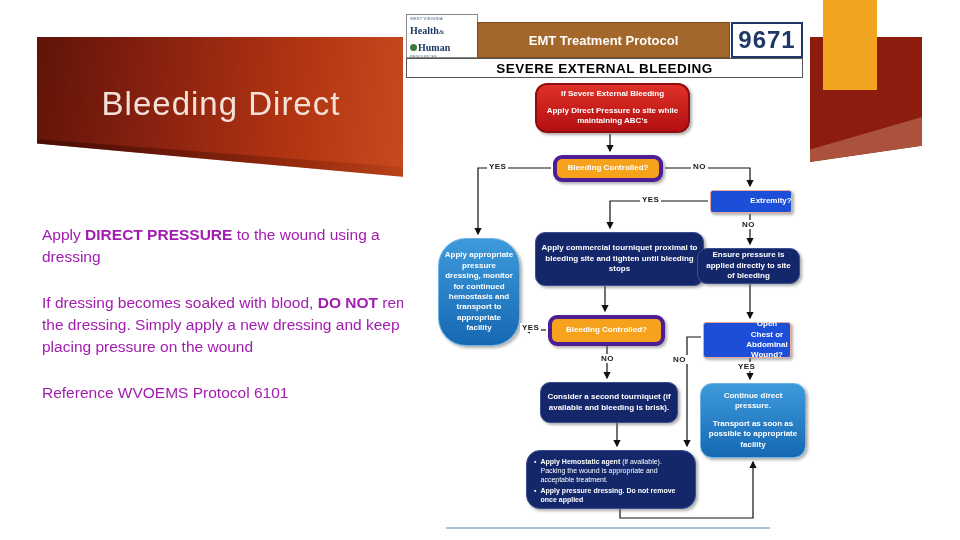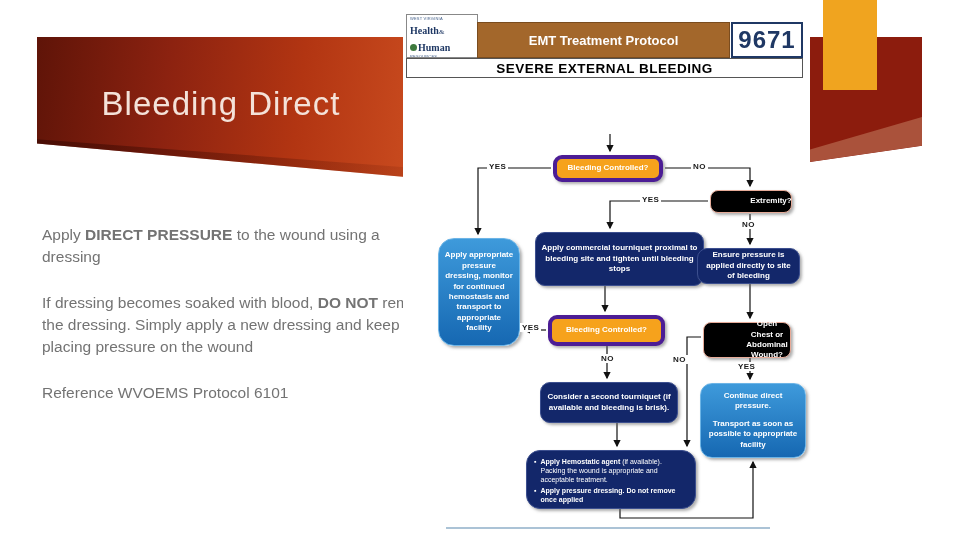--- a/index.html
+++ b/index.html
@@ -18,21 +18,21 @@
 
   
   .maroon-block { position:absolute; left:810px; top:37px; width:112px; height:125px;
     background:#8c1c0d; clip-path:polygon(0 0,100% 0,100% 87%,0 100%); }
   .maroon-swoosh { position:absolute; inset:0;
     clip-path:polygon(0 90%, 100% 64%, 100% 87%, 0 100%); background:#aa523b; }
   .amber-block { position:absolute; left:823px; top:0; width:54px; height:90px; background:#f0a41f; }
 
   
   .body-text { position:absolute; left:42px; top:224px; width:392px;
-    font-size:15.5px; line-height:22px; color:#737373; }
+    font-size:15.5px; line-height:22px; color:#a21caf; }
   .body-text p { margin-bottom:24px; }
 
   
   .panel { position:absolute; left:403px; top:10px; width:402px; height:527px; background:#fff; }
 
   .logo-box { position:absolute; left:3px; top:4px; width:72px; height:44px;
     border:1px solid #888; background:#fff; overflow:hidden; padding:2px 3px;
     font-family:"Liberation Serif", serif; color:#1f3864; line-height:1.05; }
   .logo-tiny { font-size:4px; letter-spacing:.2px; color:#44608a; font-family:"Liberation Sans",sans-serif; }
   .logo-big { font-size:10px; font-weight:bold; }
@@ -49,21 +49,21 @@
   .subtitle-bar { position:absolute; left:3px; top:48px; width:397px; height:20px;
     border:1px solid #555; background:#fff; color:#000; font-weight:bold; font-size:13.5px;
     display:flex; align-items:center; justify-content:center; letter-spacing:.5px; }
 
   .fbox { position:absolute; border-radius:8px; color:#fff; font-weight:bold; font-size:8px;
     line-height:1.3; text-align:center; display:flex; flex-direction:column;
     align-items:center; justify-content:center; padding:3px 5px;
     box-shadow:2px 2px 3px rgba(110,110,110,.55); }
   .red    { background:linear-gradient(#e03128,#b30f12); border:2px solid #8e0e10; border-radius:12px; }
   .orange { background:#f6a21c; border:4px solid #4c1d95; border-radius:9px; }
-  .salmon { background:#000000; border:1px solid #e6ab99; border-radius:8px;padding-left:45px; }
+  .salmon { background:#1d4ed8; border:1px solid #e6ab99; border-radius:3px;padding-left:45px; }
   .navy   { background:#13276a; border:1px solid #3c4f8f; border-radius:10px; }
   .blue   { background:linear-gradient(#3e9adb,#1668b2); border:1px solid #6cb4e6; border-radius:12px; }
 
   .bullets { text-align:left; align-items:flex-start; justify-content:flex-start;
     font-size:7px; padding:6px 7px; gap:2px; }
   .bullet-row { display:flex; gap:4px; }
   .bullet-mark { flex:0 0 auto; }
 
   .conn-label { position:absolute; font-size:8px; font-weight:bold; color:#1a1a1a;
     background:#fff; padding:0 2px; letter-spacing:.4px; }
@@ -121,26 +121,30 @@
         <path d="M204,336 L204,368" marker-end="url(#ah)"></path>
         <path d="M347,274 L347,308" marker-end="url(#ah)"></path>
         <path d="M298,327 L284,327 L284,436" marker-end="url(#ah)"></path>
         <path d="M347,348 L347,369" marker-end="url(#ah)"></path>
         <path d="M214,413 L214,436" marker-end="url(#ah)"></path>
         <path d="M217,499 L217,508 L350,508 L350,452" marker-end="url(#ah)"></path>
         <line x1="43" y1="518" x2="367" y2="518" stroke="#8fafc8" stroke-width="1.5"></line>
       </g>
     </svg>
 
+    <div class="fbox red" style="left:132px; top:73px; width:155px; height:50px; gap:6px;">
+      <span>If Severe External Bleeding</span>
+      <span>Apply Direct Pressure to site while maintaining ABC's</span>
+    </div>
 
     <div class="fbox orange" style="left:150px; top:145px; width:110px; height:27px;">Bleeding Controlled?</div>
 
     <div class="fbox salmon" style="left:307px; top:180px; width:82px; height:23px;">Extremity?</div>
 
-    <div class="fbox blue" style="left:35px; top:228px; width:82px; height:108px; border-radius:16px;">Apply appropriate pressure dressing, monitor for continued hemostasis and transport to appropriate facility</div>
+    <div class="fbox blue" style="left:35px; top:228px; width:82px; height:108px; border-radius:28px;">Apply appropriate pressure dressing, monitor for continued hemostasis and transport to appropriate facility</div>
 
     <div class="fbox navy" style="left:132px; top:222px; width:169px; height:54px;">Apply commercial tourniquet proximal to bleeding site and tighten until bleeding stops</div>
 
     <div class="fbox navy" style="left:294px; top:238px; width:103px; height:36px;">Ensure pressure is applied directly to site of bleeding</div>
 
     <div class="fbox orange" style="left:145px; top:305px; width:117px; height:31px;">Bleeding Controlled?</div>
 
     <div class="fbox salmon" style="left:300px; top:312px; width:88px; height:36px;">Open Chest or Abdominal Wound?</div>
 
     <div class="fbox navy" style="left:137px; top:372px; width:138px; height:41px;">Consider a second tourniquet (if available and bleeding is brisk).</div>

